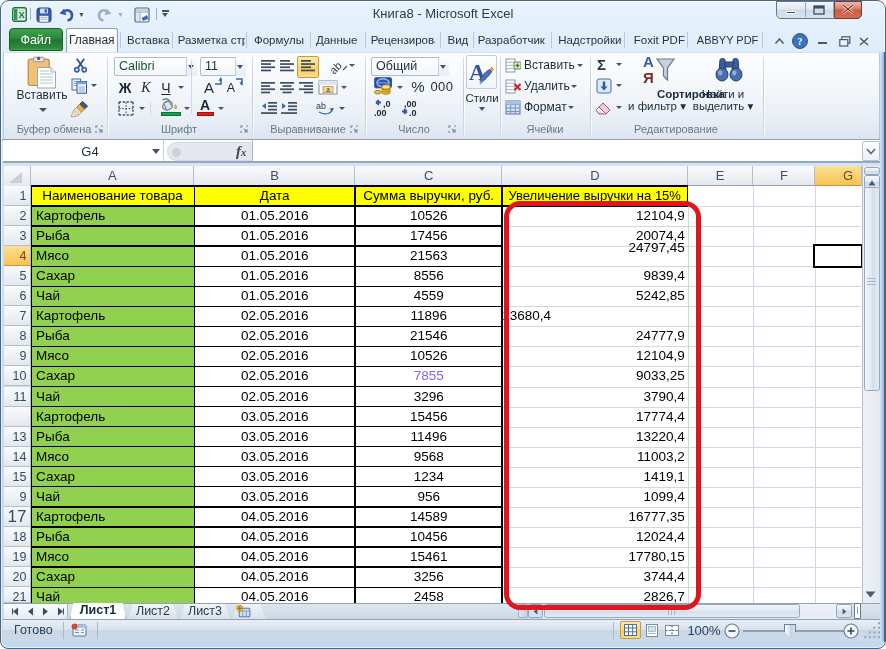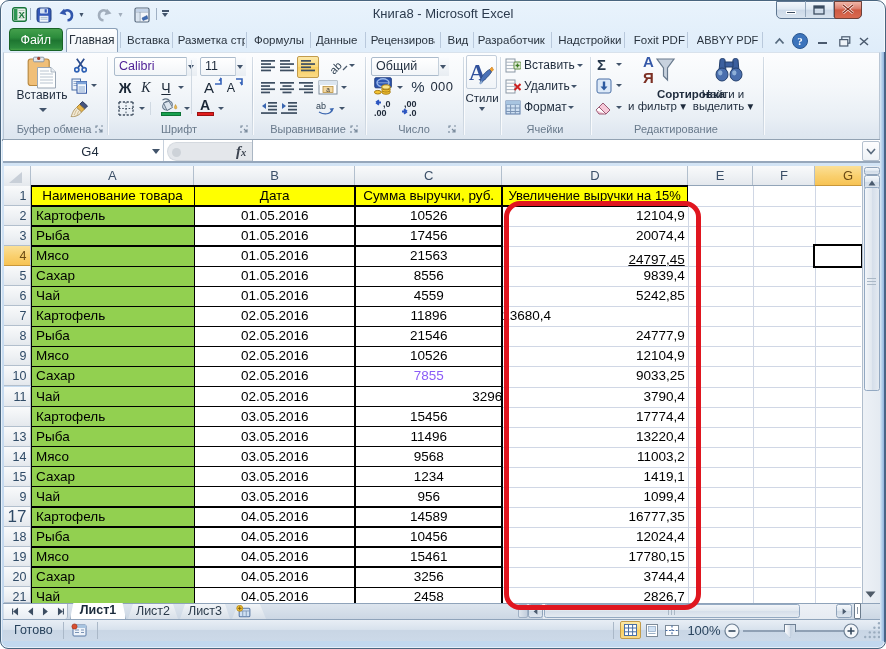--- a/index.html
+++ b/index.html
@@ -157,21 +157,21 @@
     <path d="M7.5 9h6.5M7.5 11h6.5M7.5 13h6.5" stroke="#7b9cc8" stroke-width=".9"></path>
   </svg>
 <div style="left:91px;top:84px;width:0;height:0;border-left:3px solid transparent;border-right:3px solid transparent;border-top:3.6px solid #42546b;"></div>
 <svg style="position:absolute;left:70px;top:100px" width="19" height="18" viewBox="0 0 19 18">
     <path d="M12.5 1.5 L17.5 6 L14.5 9 L9.5 4.5 Z" fill="#46557e" stroke="#2c3a5e"></path>
     <path d="M9.5 4.5 L14.5 9 L11.5 12 L6.5 7.5 Z" fill="#e8b64c" stroke="#a8812f"></path>
     <path d="M6.5 7.5 L11.5 12 C9 16 4 17 1 16.5 C2.5 14 2.5 11 6.5 7.5 Z" fill="#f3ead6" stroke="#b09a6a"></path>
     <path d="M4 15 C5.5 13.5 5 11.5 7 9.5 M6.5 16 C8 14 7.5 12 9.5 10.5" stroke="#c4ae7e" stroke-width=".8" fill="none"></path>
   </svg>
 <div style="left:114px;top:57px;width:83px;height:19px;background:linear-gradient(180deg,#fff,#f2f5f8);border:1px solid #abbbcc;border-radius:2px;"></div>
-<div class="t" style="left:119px;top:57px;width:66px;height:19px;font-size:12.5px;color:#4c1d95;line-height:19px;overflow:hidden;">Calibri</div>
+<div class="t" style="left:119px;top:57px;width:66px;height:19px;font-size:12.5px;color:#14532d;line-height:19px;overflow:hidden;">Calibri</div>
 <div style="left:186px;top:57px;width:11px;height:19px;border-left:1px solid #c5d0db;background:linear-gradient(180deg,#fafcfe,#e8edf2);"></div>
 <div style="left:188px;top:64.5px;width:0;height:0;border-left:3.2px solid transparent;border-right:3.2px solid transparent;border-top:4px solid #42546b;"></div>
 <div style="left:200px;top:57px;width:46px;height:19px;background:linear-gradient(180deg,#fff,#f2f5f8);border:1px solid #abbbcc;border-radius:2px;"></div>
 <div class="t" style="left:205px;top:57px;width:29px;height:19px;font-size:12.5px;color:#1e2b3c;line-height:19px;overflow:hidden;">11</div>
 <div style="left:235px;top:57px;width:11px;height:19px;border-left:1px solid #c5d0db;background:linear-gradient(180deg,#fafcfe,#e8edf2);"></div>
 <div style="left:237px;top:64.5px;width:0;height:0;border-left:3.2px solid transparent;border-right:3.2px solid transparent;border-top:4px solid #42546b;"></div>
 <div style="left:116px;top:79px;width:18px;height:18px;font-size:14px;font-weight:bold;color:#1a2736;text-align:center;line-height:18px;">Ж</div>
 <div style="left:137px;top:79px;width:18px;height:18px;font-size:14px;font-style:italic;font-family:'Liberation Serif',serif;color:#1a2736;text-align:center;line-height:18px;">К</div>
 <div style="left:157px;top:79px;width:18px;height:18px;font-size:14px;color:#1a2736;text-align:center;line-height:18px;text-decoration:underline;">Ч</div>
 <div style="left:178px;top:86px;width:0;height:0;border-left:3px solid transparent;border-right:3px solid transparent;border-top:3.6px solid #42546b;"></div>
@@ -496,21 +496,21 @@
 <div class="t" style="left:194.2px;top:205.96px;width:161px;height:20.060000000000002px;overflow:hidden;font-size:13.5px;color:#000;text-align:center;line-height:20.06px;">01.05.2016</div>
 <div class="t" style="left:355.2px;top:205.96px;width:147px;height:20.060000000000002px;overflow:hidden;font-size:13.5px;color:#000;text-align:center;line-height:20.06px;">10526</div>
 <div class="t" style="left:502.2px;top:205.96px;width:182.5px;height:20.060000000000002px;overflow:hidden;font-size:13.5px;color:#000;text-align:right;line-height:20.06px;">12104,9</div>
 <div class="t" style="left:36px;top:226.02px;width:156px;height:20.059999999999974px;overflow:hidden;font-size:13.5px;color:#000;line-height:20.06px;">Рыба</div>
 <div class="t" style="left:194.2px;top:226.02px;width:161px;height:20.059999999999974px;overflow:hidden;font-size:13.5px;color:#000;text-align:center;line-height:20.06px;">01.05.2016</div>
 <div class="t" style="left:355.2px;top:226.02px;width:147px;height:20.059999999999974px;overflow:hidden;font-size:13.5px;color:#000;text-align:center;line-height:20.06px;">17456</div>
 <div class="t" style="left:502.2px;top:226.02px;width:182.5px;height:20.059999999999974px;overflow:hidden;font-size:13.5px;color:#000;text-align:right;line-height:20.06px;">20074,4</div>
 <div class="t" style="left:36px;top:246.07999999999998px;width:156px;height:20.060000000000002px;overflow:hidden;font-size:13.5px;color:#000;line-height:20.06px;">Мясо</div>
 <div class="t" style="left:194.2px;top:246.07999999999998px;width:161px;height:20.060000000000002px;overflow:hidden;font-size:13.5px;color:#000;text-align:center;line-height:20.06px;">01.05.2016</div>
 <div class="t" style="left:355.2px;top:246.07999999999998px;width:147px;height:20.060000000000002px;overflow:hidden;font-size:13.5px;color:#000;text-align:center;line-height:20.06px;">21563</div>
-<div class="t" style="left:502.2px;top:250px;width:182.5px;height:20.060000000000002px;overflow:hidden;font-size:13.5px;color:#000;text-align:right;line-height:20.06px;text-decoration:underline;">24797,45</div>
+<div class="t" style="left:502.2px;top:238px;width:182.5px;height:20.060000000000002px;overflow:hidden;font-size:13.5px;color:#000;text-align:right;line-height:20.06px;">24797,45</div>
 <div class="t" style="left:36px;top:266.14px;width:156px;height:20.060000000000002px;overflow:hidden;font-size:13.5px;color:#000;line-height:20.06px;">Сахар</div>
 <div class="t" style="left:194.2px;top:266.14px;width:161px;height:20.060000000000002px;overflow:hidden;font-size:13.5px;color:#000;text-align:center;line-height:20.06px;">01.05.2016</div>
 <div class="t" style="left:355.2px;top:266.14px;width:147px;height:20.060000000000002px;overflow:hidden;font-size:13.5px;color:#000;text-align:center;line-height:20.06px;">8556</div>
 <div class="t" style="left:502.2px;top:266.14px;width:182.5px;height:20.060000000000002px;overflow:hidden;font-size:13.5px;color:#000;text-align:right;line-height:20.06px;">9839,4</div>
 <div class="t" style="left:36px;top:286.2px;width:156px;height:20.060000000000002px;overflow:hidden;font-size:13.5px;color:#000;line-height:20.06px;">Чай</div>
 <div class="t" style="left:194.2px;top:286.2px;width:161px;height:20.060000000000002px;overflow:hidden;font-size:13.5px;color:#000;text-align:center;line-height:20.06px;">01.05.2016</div>
 <div class="t" style="left:355.2px;top:286.2px;width:147px;height:20.060000000000002px;overflow:hidden;font-size:13.5px;color:#000;text-align:center;line-height:20.06px;">4559</div>
 <div class="t" style="left:502.2px;top:286.2px;width:182.5px;height:20.060000000000002px;overflow:hidden;font-size:13.5px;color:#000;text-align:right;line-height:20.06px;">5242,85</div>
 <div class="t" style="left:36px;top:306.26px;width:156px;height:20.060000000000002px;overflow:hidden;font-size:13.5px;color:#000;line-height:20.06px;">Картофель</div>
 <div class="t" style="left:194.2px;top:306.26px;width:161px;height:20.060000000000002px;overflow:hidden;font-size:13.5px;color:#000;text-align:center;line-height:20.06px;">02.05.2016</div>
@@ -523,21 +523,21 @@
 <div class="t" style="left:36px;top:346.38px;width:156px;height:20.060000000000002px;overflow:hidden;font-size:13.5px;color:#000;line-height:20.06px;">Мясо</div>
 <div class="t" style="left:194.2px;top:346.38px;width:161px;height:20.060000000000002px;overflow:hidden;font-size:13.5px;color:#000;text-align:center;line-height:20.06px;">02.05.2016</div>
 <div class="t" style="left:355.2px;top:346.38px;width:147px;height:20.060000000000002px;overflow:hidden;font-size:13.5px;color:#000;text-align:center;line-height:20.06px;">10526</div>
 <div class="t" style="left:502.2px;top:346.38px;width:182.5px;height:20.060000000000002px;overflow:hidden;font-size:13.5px;color:#000;text-align:right;line-height:20.06px;">12104,9</div>
 <div class="t" style="left:36px;top:366.44px;width:156px;height:20.060000000000002px;overflow:hidden;font-size:13.5px;color:#000;line-height:20.06px;">Сахар</div>
 <div class="t" style="left:194.2px;top:366.44px;width:161px;height:20.060000000000002px;overflow:hidden;font-size:13.5px;color:#000;text-align:center;line-height:20.06px;">02.05.2016</div>
 <div class="t" style="left:355.2px;top:366.44px;width:147px;height:20.060000000000002px;overflow:hidden;font-size:13.5px;color:#8b5cf6;text-align:center;line-height:20.06px;">7855</div>
 <div class="t" style="left:502.2px;top:366.44px;width:182.5px;height:20.060000000000002px;overflow:hidden;font-size:13.5px;color:#000;text-align:right;line-height:20.06px;">9033,25</div>
 <div class="t" style="left:36px;top:386.5px;width:156px;height:20.060000000000002px;overflow:hidden;font-size:13.5px;color:#000;line-height:20.06px;">Чай</div>
 <div class="t" style="left:194.2px;top:386.5px;width:161px;height:20.060000000000002px;overflow:hidden;font-size:13.5px;color:#000;text-align:center;line-height:20.06px;">02.05.2016</div>
-<div class="t" style="left:355.2px;top:386.5px;width:147px;height:20.060000000000002px;overflow:hidden;font-size:13.5px;color:#000;text-align:right;line-height:20.06px;">3296</div>
+<div class="t" style="left:355.2px;top:386.5px;width:147px;height:20.060000000000002px;overflow:hidden;font-size:13.5px;color:#000;text-align:center;line-height:20.06px;">3296</div>
 <div class="t" style="left:502.2px;top:386.5px;width:182.5px;height:20.060000000000002px;overflow:hidden;font-size:13.5px;color:#000;text-align:right;line-height:20.06px;">3790,4</div>
 <div class="t" style="left:36px;top:406.56px;width:156px;height:20.060000000000002px;overflow:hidden;font-size:13.5px;color:#000;line-height:20.06px;">Картофель</div>
 <div class="t" style="left:194.2px;top:406.56px;width:161px;height:20.060000000000002px;overflow:hidden;font-size:13.5px;color:#000;text-align:center;line-height:20.06px;">03.05.2016</div>
 <div class="t" style="left:355.2px;top:406.56px;width:147px;height:20.060000000000002px;overflow:hidden;font-size:13.5px;color:#000;text-align:center;line-height:20.06px;">15456</div>
 <div class="t" style="left:502.2px;top:406.56px;width:182.5px;height:20.060000000000002px;overflow:hidden;font-size:13.5px;color:#000;text-align:right;line-height:20.06px;">17774,4</div>
 <div class="t" style="left:36px;top:426.62px;width:156px;height:20.059999999999945px;overflow:hidden;font-size:13.5px;color:#000;line-height:20.06px;">Рыба</div>
 <div class="t" style="left:194.2px;top:426.62px;width:161px;height:20.059999999999945px;overflow:hidden;font-size:13.5px;color:#000;text-align:center;line-height:20.06px;">03.05.2016</div>
 <div class="t" style="left:355.2px;top:426.62px;width:147px;height:20.059999999999945px;overflow:hidden;font-size:13.5px;color:#000;text-align:center;line-height:20.06px;">11496</div>
 <div class="t" style="left:502.2px;top:426.62px;width:182.5px;height:20.059999999999945px;overflow:hidden;font-size:13.5px;color:#000;text-align:right;line-height:20.06px;">13220,4</div>
 <div class="t" style="left:36px;top:446.67999999999995px;width:156px;height:20.06000000000006px;overflow:hidden;font-size:13.5px;color:#000;line-height:20.06px;">Мясо</div>

